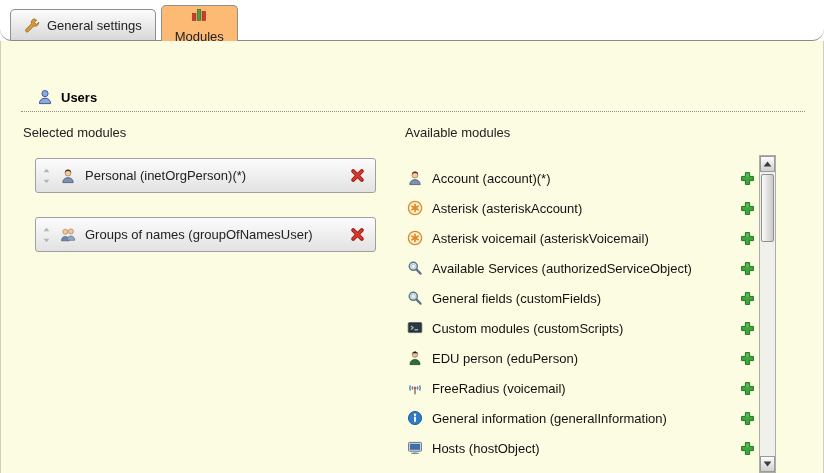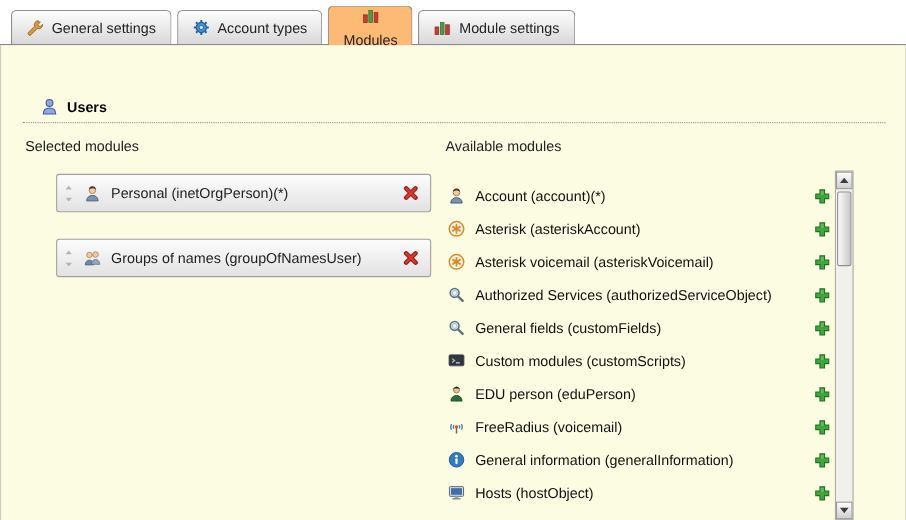--- a/index.html
+++ b/index.html
@@ -3,38 +3,38 @@
 <meta charset="utf-8">
 <style>
   html,body{margin:0;padding:0;}
   body{width:824px;height:473px;overflow:hidden;position:relative;background:#fff;
        font-family:"Liberation Sans","DejaVu Sans",sans-serif;font-size:13px;color:#1a1a1a;}
   .icon{display:inline-flex;align-items:center;justify-content:center;line-height:0;flex:0 0 auto;}
 
   
   .tabbar{position:absolute;top:0;left:0;right:0;height:41px;background:#fff;
           border-bottom:1px solid #8a8a8a;display:flex;align-items:flex-end;gap:5px;
-          padding-left:10px;box-sizing:border-box;z-index:2;}
+          padding-left:10px;box-sizing:border-box;z-index:2;border-radius:12px;}
   .tab{display:flex;align-items:center;gap:7px;height:30px;padding:0 13px;
        background:linear-gradient(#fdfdfd,#d8d8d8);border:1px solid #8f8f8f;border-bottom:none;
        border-radius:5px 5px 0 0;cursor:pointer;white-space:nowrap;color:#222;}
   .tab.active{height:34px;background:#fdba74;margin-bottom:-1px;padding-bottom:1px;position:relative;z-index:3;flex-direction:column;}
 
   
   .content{position:absolute;top:41px;left:0;right:0;bottom:0;background:#fcfce2;
            border-left:1px solid #cfcfbf;border-right:1px solid #cfcfbf;box-sizing:border-box;}
   .section-header{position:absolute;left:36px;top:48px;display:flex;align-items:center;gap:8px;
                   font-weight:bold;color:#000;}
   .dotted-sep{position:absolute;left:20px;right:18px;top:70px;height:0;border-top:1px dotted #8f8f8f;}
   .col-heading{position:absolute;top:84px;color:#222;}
   .col-heading.sel{left:22px;text-align:right;}
   .col-heading.avail{left:404px;}
 
   
-  #selected-list{position:absolute;left:50px;top:117px;width:341px;}
+  #selected-list{position:absolute;left:34px;top:117px;width:341px;}
   .selected-row{display:flex;align-items:center;gap:9px;height:35px;box-sizing:border-box;
                 margin-bottom:24px;padding:0 10px 0 6px;border:1px solid #a0a0a0;border-radius:3px;
                 background:linear-gradient(#fcfcfc,#e2e2e2);cursor:move;}
   .selected-row .row-label{color:#222;}
   .row-action{margin-left:auto;cursor:pointer;line-height:0;}
 
   
   #available-list{position:absolute;left:406px;top:122px;width:348px;}
   .avail-row{display:flex;align-items:center;gap:9px;height:30px;}
   .avail-row .row-label{color:#111;}
@@ -56,58 +56,29 @@
 
 <div class="tabbar" id="tabbar">
     <div class="tab">
       <span class="icon">
         <svg width="16" height="16" viewBox="0 0 16 16">
           <path d="M10.8 1.8a3.6 3.6 0 0 0-3.3 5L2 12.3a1.6 1.6 0 0 0 2.3 2.3L9.8 9a3.6 3.6 0 0 0 4.9-3.9l-2.3 2.3-2-2 2.3-2.3a3.6 3.6 0 0 0-1.9-.3z" fill="#d9973b" stroke="#8a5f1e" stroke-width="0.7"></path>
         </svg>
       </span>
       <span>General settings</span>
     </div>
-    <div class="tab">
-      <span class="icon">
-        <svg width="16" height="16" viewBox="0 0 16 16">
-          <g stroke="#1d5fa8" stroke-width="1.8">
-            <path d="M8 1.2V3"></path>
-            <path d="M8 13v1.8"></path>
-            <path d="M1.2 8H3"></path>
-            <path d="M13 8h1.8"></path>
-            <path d="M3.2 3.2l1.3 1.3"></path>
-            <path d="M11.5 11.5l1.3 1.3"></path>
-            <path d="M12.8 3.2l-1.3 1.3"></path>
-            <path d="M4.5 11.5l-1.3 1.3"></path>
-          </g>
-          <circle cx="8" cy="8" r="4.6" fill="#4a90d9" stroke="#1d5fa8" stroke-width="1.2"></circle>
-          <circle cx="8" cy="8" r="1.9" fill="#dceafa" stroke="#1d5fa8" stroke-width="0.8"></circle>
-        </svg>
-      </span>
-      <span>Account types</span>
-    </div>
     <div class="tab active">
       <span class="icon">
         <svg width="16" height="16" viewBox="0 0 16 16">
           <rect x="1.5" y="7.5" width="3.4" height="7" fill="#cf3a2e" stroke="#8f241c" stroke-width="0.6"></rect>
           <rect x="6.3" y="3.5" width="3.4" height="11" fill="#45a045" stroke="#2a6b2a" stroke-width="0.6"></rect>
           <rect x="11.1" y="5.5" width="3.4" height="9" fill="#cf3a2e" stroke="#8f241c" stroke-width="0.6"></rect>
         </svg>
       </span>
       <span>Modules</span>
-    </div>
-    <div class="tab">
-      <span class="icon">
-        <svg width="16" height="16" viewBox="0 0 16 16">
-          <rect x="1.5" y="7.5" width="3.4" height="7" fill="#cf3a2e" stroke="#8f241c" stroke-width="0.6"></rect>
-          <rect x="6.3" y="3.5" width="3.4" height="11" fill="#45a045" stroke="#2a6b2a" stroke-width="0.6"></rect>
-          <rect x="11.1" y="5.5" width="3.4" height="9" fill="#cf3a2e" stroke="#8f241c" stroke-width="0.6"></rect>
-        </svg>
-      </span>
-      <span>Module settings</span>
     </div>
   </div>
 
 <div class="content" id="content" style="background: rgb(252, 252, 226);">
   <div class="section-header">
     <span class="icon" id="section-icon">
         <svg width="16" height="16" viewBox="0 0 16 16">
           <circle cx="8" cy="4.6" r="3.1" fill="#8fa7dd" stroke="#3e5da0" stroke-width="1"></circle>
           <path d="M2.4 14.6C2.4 11 4.9 9.2 8 9.2s5.6 1.8 5.6 5.4z" fill="#8fa7dd" stroke="#3e5da0" stroke-width="1"></path>
         </svg>
@@ -232,21 +203,21 @@
           </span></span>
       </div>
       <div class="avail-row">
         <span class="icon">
           <svg width="16" height="16" viewBox="0 0 16 16">
             <circle cx="6.3" cy="6.3" r="4" fill="#eaf2f8" stroke="#5f7380" stroke-width="1.5"></circle>
             <circle cx="6.3" cy="6.3" r="2.2" fill="none" stroke="#aac4d4" stroke-width="1"></circle>
             <path d="M9.4 9.4l4.2 4.2" stroke="#5f7380" stroke-width="2.2" stroke-linecap="round"></path>
           </svg>
         </span>
-        <span class="row-label">Authorized Services (authorizedServiceObject)</span>
+        <span class="row-label">Available Services (authorizedServiceObject)</span>
         <span class="row-action"><span class="icon">
             <svg width="15" height="15" viewBox="0 0 15 15">
               <path d="M5.4 1.6h4.2v3.8h3.8v4.2H9.6v3.8H5.4V9.6H1.6V5.4h3.8z" fill="#3fa63f" stroke="#23741f" stroke-width="1"></path>
               <path d="M6.2 2.5h2.6v3.7H6.2z" fill="#6cc46c" opacity="0.7"></path>
             </svg>
           </span></span>
       </div>
       <div class="avail-row">
         <span class="icon">
           <svg width="16" height="16" viewBox="0 0 16 16">

